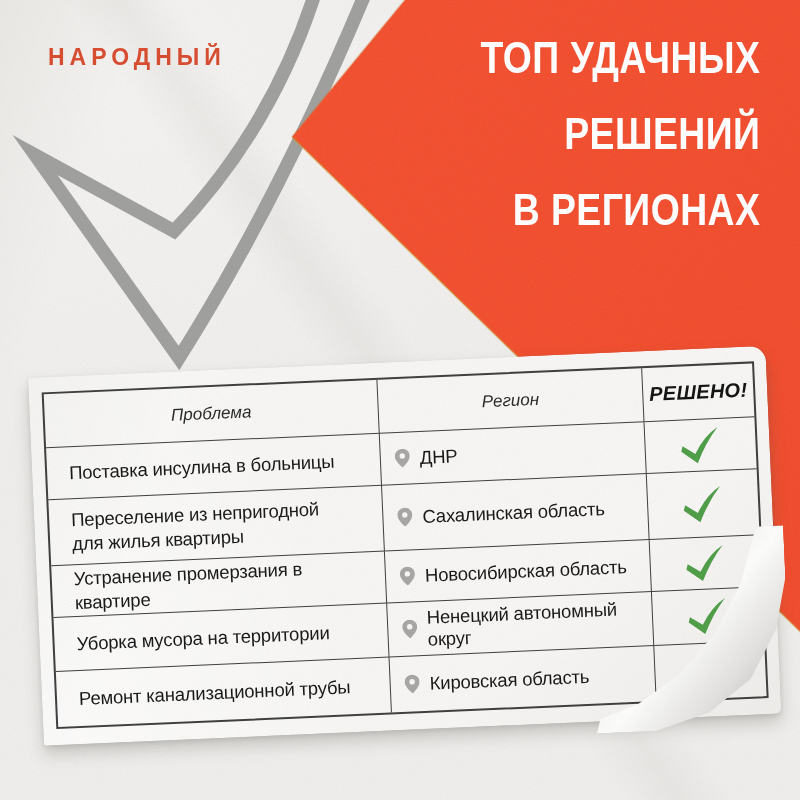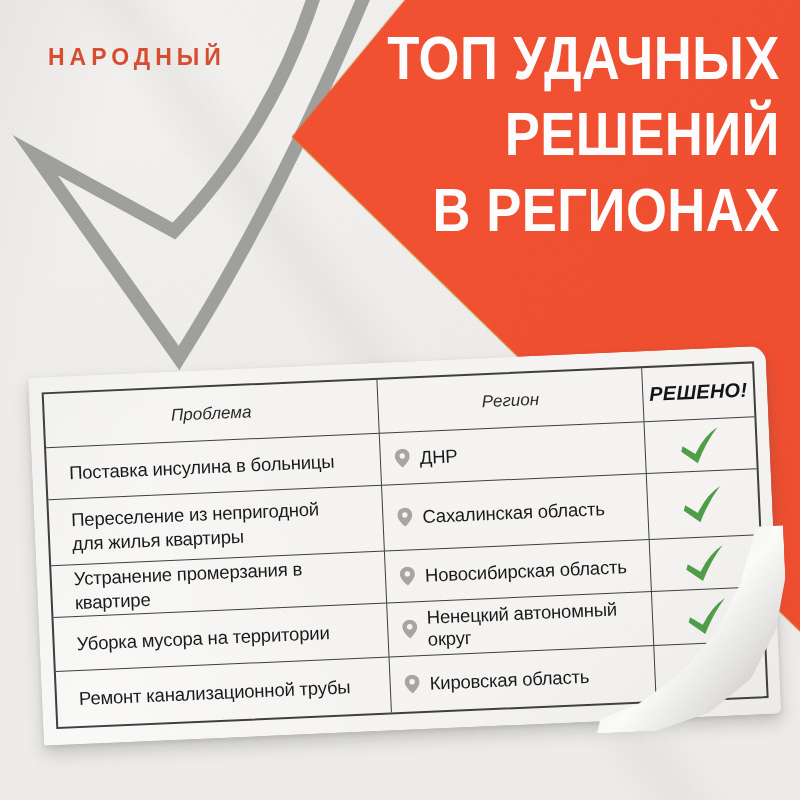--- a/index.html
+++ b/index.html
@@ -12,22 +12,22 @@
       radial-gradient(120% 80% at 15% 8%, #f4f3f1 0%, rgba(244,243,241,0) 60%),
       #efeeec;
   }
   .bg-art{position:absolute;left:0;top:0;width:800px;height:800px;}
   
   .logo{
     position:absolute;left:48px;top:40px;
     color:#d8492c;font-weight:bold;font-size:23px;line-height:34px;letter-spacing:5px;
   }
   
-  .title{position:absolute;top:20px;right:20px;text-align:right;color:#ffffff;
-    font-weight:bold;font-size:62px;line-height:76px;}
+  .title{position:absolute;top:20px;right:40px;text-align:right;color:#ffffff;
+    font-weight:bold;font-size:44px;line-height:76px;}
   .title-line{transform:scaleX(0.85);transform-origin:100% 50%;white-space:nowrap;letter-spacing:0.5px;}
   
   .paper{
     position:absolute;left:28px;top:378px;width:738px;height:368px;
     transform:rotate(-2.5deg);transform-origin:0 0;
     background:
       linear-gradient(108deg, rgba(120,115,105,0.05), rgba(255,255,255,0) 18%),
       linear-gradient(320deg, rgba(120,115,105,0.07), rgba(255,255,255,0) 30%),
       linear-gradient(75deg, rgba(255,255,255,0.65), rgba(255,255,255,0) 40%),
       #f7f6f4;

